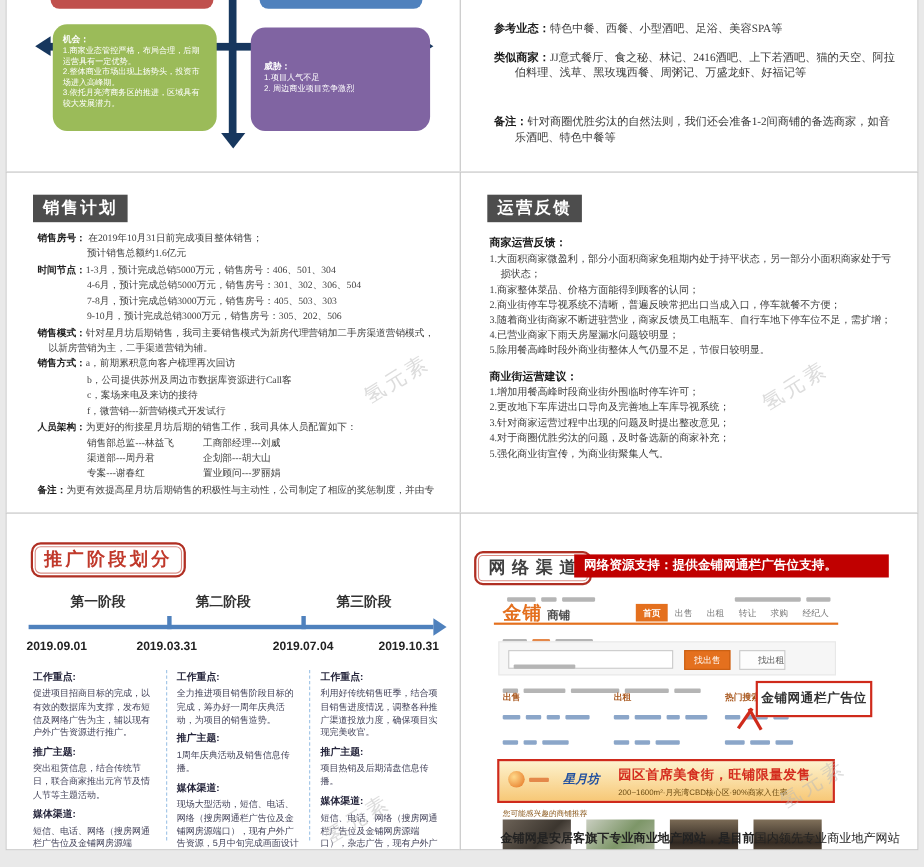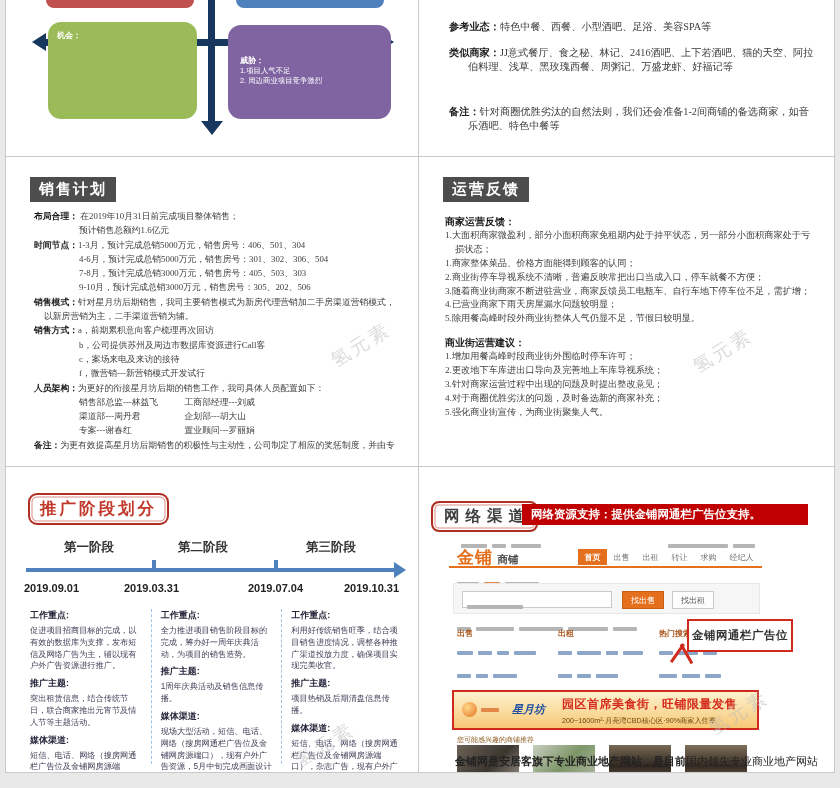--- a/index.html
+++ b/index.html
@@ -78,21 +78,21 @@
   .site-logo .small { font-size:10.5px; color:#4a4a4a; }
   .site-nav { position:absolute; right:2px; top:16px; display:flex; align-items:center; }
   .site-nav .tab { font-size:8px; color:#777; padding:2.5px 6.5px; }
   .site-nav .tab.active { background:#e4701e; color:#fff; font-weight:bold; }
   .site-rule { position:absolute; left:0; right:0; top:33px; height:2px; background:#e4701e; }
   .site-subrow { position:absolute; left:8px; top:41px; }
   .search-panel { position:absolute; left:4px; right:2px; top:50px; height:31px; background:#f6f6f6; border:1px solid #e8e8e8; }
   .search-input { position:absolute; left:8px; top:7px; width:150px; height:17px; background:#fff; border:1px solid #c9c9c9; padding:5px 4px; }
   .search-btn { position:absolute; top:7px; height:18px; font-size:8px; text-align:center; line-height:17px; }
   .btn-sale { left:168px; width:42px; background:#e4701e; color:#fff; border:1px solid #c85e12; }
-  .btn-rent { left:218px; width:42px; background:#fdfdfd; color:#555; border:1px solid #c9c9c9; }
+  .btn-rent { left:218px; width:42px; background:#fdfdfd; color:#555; border:1px solid #c9c9c9;text-align:right; }
   .site-linkrow { position:absolute; left:8px; top:86px; }
   .site-cols { position:absolute; left:8px; right:2px; top:95px; height:58px; display:flex; }
   .site-col { width:101px; }
   .site-col .col-head { font-size:8px; font-weight:bold; color:#a8561c; margin-bottom:4px; }
   .site-col .row { margin-bottom:5px; }
   .site-ad { position:absolute; left:3px; right:3px; top:157px; height:40px; border:2px solid #cf2a1b; background:linear-gradient(180deg,#fdf2cd,#f7c877); }
   .ad-logo { position:absolute; left:8px; top:8px; }
   .ad-ball { display:inline-block; width:15px; height:15px; border-radius:50%; background:radial-gradient(circle at 35% 35%,#ffd98a,#e4701e); vertical-align:middle; }
   .ad-logo .txt { font-size:11px; font-weight:bold; font-style:italic; color:#1f4fa0; vertical-align:middle; margin-left:3px; }
   .ad-main { position:absolute; left:108px; top:4px; right:4px; }
@@ -128,20 +128,26 @@
     <div class="swot">
       <div class="quad red"></div>
       <div class="quad blue"></div>
       <div class="hline"></div>
       <div class="harrow-l"></div>
       <div class="harrow-r"></div>
       <div class="vline"></div>
       <div class="varrow"></div>
       <div class="quad green">
         <b>机会：</b>
+        <div>
+
+        <div class="qline">1.商家业态管控严格，布局合理，后期运营具有一定优势。</div>
+            <div class="qline">2.整体商业市场出现上扬势头，投资市场进入高峰期。</div>
+            <div class="qline">3.依托月亮湾商务区的推进，区域具有较大发展潜力。</div>
+          </div>
       </div>
       <div class="quad purple">
         <b>威胁：</b>
         <div>
 
         <div class="qline">1.项目人气不足</div>
             <div class="qline">2. 周边商业项目竞争激烈</div>
           </div>
       </div>
     </div>
@@ -153,21 +159,21 @@
     <p class="line"><b>参考业态：</b><span>特色中餐、西餐、小型酒吧、足浴、美容SPA等</span></p>
         <p class="line"><b>类似商家：</b><span>JJ意式餐厅、食之秘、林记、2416酒吧、上下若酒吧、猫的天空、阿拉伯料理、浅草、黑玫瑰西餐、周粥记、万盛龙虾、好福记等</span></p>
         <p class="line gap"><b>备注：</b><span>针对商圈优胜劣汰的自然法则，我们还会准备1-2间商铺的备选商家，如音乐酒吧、特色中餐等</span></p>
       </div>
   </div>
 
   <div class="cell cell-ml">
     <div class="dark-title">销售计划</div>
     <div class="lines lines-sales">
 
-    <div class="line"><b>布局合理：</b><span> 在2019年10月31日前完成项目整体销售；</span></div>
+    <div class="line"><b>销售房号：</b><span> 在2019年10月31日前完成项目整体销售；</span></div>
         <div class="line ind1"><b></b><span>预计销售总额约1.6亿元</span></div>
         <div class="line"><b>时间节点：</b><span>1-3月，预计完成总销5000万元，销售房号：406、501、304</span></div>
         <div class="line ind1"><b></b><span>4-6月，预计完成总销5000万元，销售房号：301、302、306、504</span></div>
         <div class="line ind1"><b></b><span>7-8月，预计完成总销3000万元，销售房号：405、503、303</span></div>
         <div class="line ind1"><b></b><span>9-10月，预计完成总销3000万元，销售房号：305、202、506</span></div>
         <div class="line"><b>销售模式：</b><span>针对星月坊后期销售，我司主要销售模式为新房代理营销加二手房渠道营销模式，</span></div>
         <div class="line ind2"><b></b><span>以新房营销为主，二手渠道营销为辅。</span></div>
         <div class="line"><b>销售方式：</b><span>a，前期累积意向客户梳理再次回访</span></div>
         <div class="line ind1"><b></b><span>b，公司提供苏州及周边市数据库资源进行Call客</span></div>
         <div class="line ind1"><b></b><span>c，案场来电及来访的接待</span></div>

